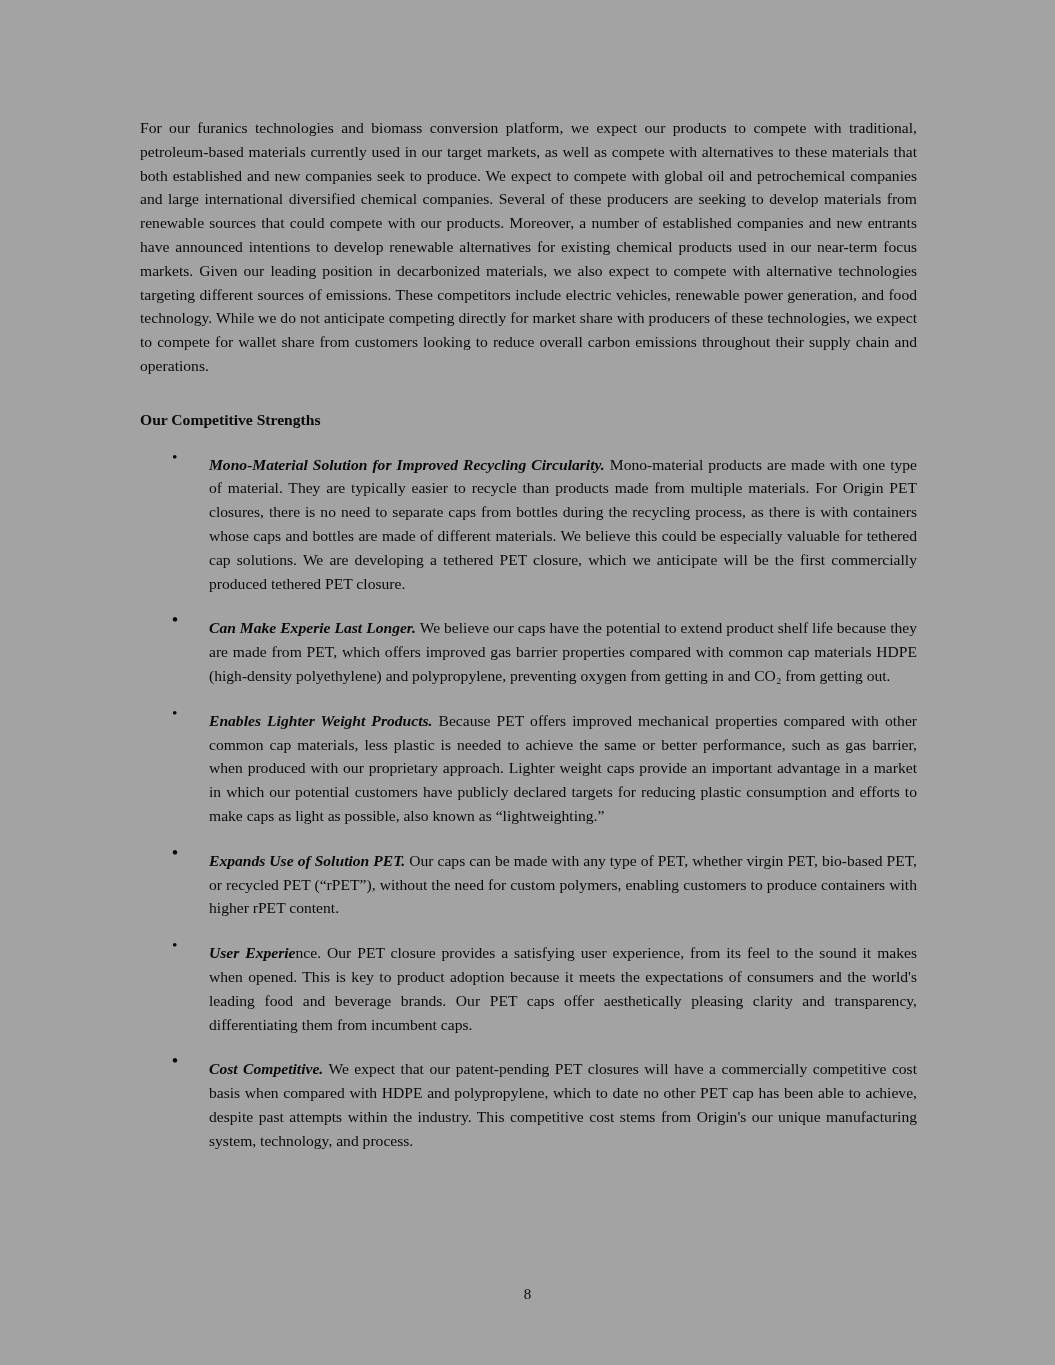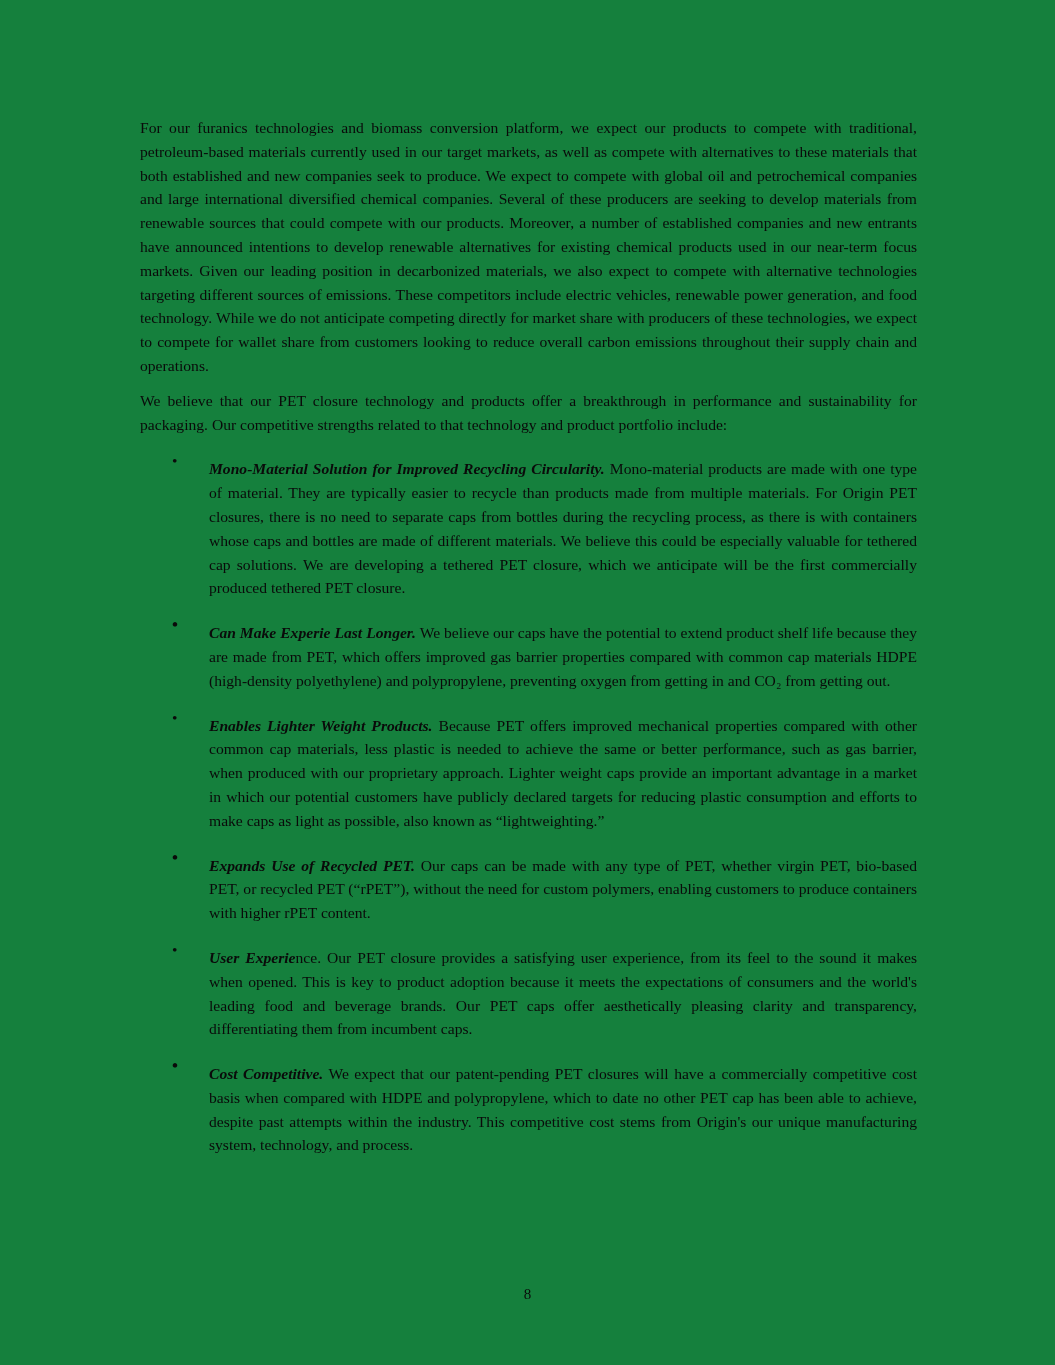--- a/index.html
+++ b/index.html
@@ -9,21 +9,21 @@
     height: 1365px;
     position: relative;
     font-family: "Liberation Serif", "DejaVu Serif", serif;
     color: #0a0a0a;
   }
   .page {
     position: absolute;
     top: 0; left: 0;
     width: 1055px;
     height: 1365px;
-    background: #15803d;
+    background: #a3a3a3;
     overflow: hidden;
   }
   .content {
     position: absolute;
     left: 140px;
     top: 116px;
     width: 777px;
   }
   .body-text {
     font-size: 15.6px;
@@ -81,43 +81,43 @@
   }
 </style>
 </head>
 <body>
 
 <div class="page">
   <div class="content">
 
     <p class="body-text">For our furanics technologies and biomass conversion platform, we expect our products to compete with traditional, petroleum-based materials currently used in our target markets, as well as compete with alternatives to these materials that both established and new companies seek to produce. We expect to compete with global oil and petrochemical companies and large international diversified chemical companies. Several of these producers are seeking to develop materials from renewable sources that could compete with our products. Moreover, a number of established companies and new entrants have announced intentions to develop renewable alternatives for existing chemical products used in our near-term focus markets. Given our leading position in decarbonized materials, we also expect to compete with alternative technologies targeting different sources of emissions. These competitors include electric vehicles, renewable power generation, and food technology. While we do not anticipate competing directly for market share with producers of these technologies, we expect to compete for wallet share from customers looking to reduce overall carbon emissions throughout their supply chain and operations.</p>
 
+    <div class="section-heading">Our Competitive Strengths</div>
 
-    <p class="body-text strengths-intro">We believe that our PET closure technology and products offer a breakthrough in performance and sustainability for packaging. Our competitive strengths related to that technology and product portfolio include:</p>
 
     <div class="bullet-list">
 
       <div class="bullet-item">
         <span class="bullet-marker">•</span>
         <div class="bullet-body"><span class="lead">Mono-Material Solution for Improved Recycling Circularity.</span><span> Mono-material products are made with one type of material. They are typically easier to recycle than products made from multiple materials. For Origin PET closures, there is no need to separate caps from bottles during the recycling process, as there is with containers whose caps and bottles are made of different materials. We believe this could be especially valuable for tethered cap solutions. We are developing a tethered PET closure, which we anticipate will be the first commercially produced tethered PET closure.</span></div>
       </div>
 
       <div class="bullet-item">
         <span class="bullet-marker bold">•</span>
         <div class="bullet-body"><span class="lead">Can Make Experie Last Longer.</span><span> We believe our caps have the potential to extend product shelf life because they are made from PET, which offers improved gas barrier properties compared with common cap materials HDPE (high-density polyethylene) and polypropylene, preventing oxygen from getting in and CO₂ from getting out.</span></div>
       </div>
 
       <div class="bullet-item">
         <span class="bullet-marker">•</span>
         <div class="bullet-body"><span class="lead">Enables Lighter Weight Products.</span><span> Because PET offers improved mechanical properties compared with other common cap materials, less plastic is needed to achieve the same or better performance, such as gas barrier, when produced with our proprietary approach. Lighter weight caps provide an important advantage in a market in which our potential customers have publicly declared targets for reducing plastic consumption and efforts to make caps as light as possible, also known as “lightweighting.”</span></div>
       </div>
 
       <div class="bullet-item">
         <span class="bullet-marker bold">•</span>
-        <div class="bullet-body"><span class="lead">Expands Use of Recycled PET.</span><span> Our caps can be made with any type of PET, whether virgin PET, bio-based PET, or recycled PET (“rPET”), without the need for custom polymers, enabling customers to produce containers with higher rPET content.</span></div>
+        <div class="bullet-body"><span class="lead">Expands Use of Solution PET.</span><span> Our caps can be made with any type of PET, whether virgin PET, bio-based PET, or recycled PET (“rPET”), without the need for custom polymers, enabling customers to produce containers with higher rPET content.</span></div>
       </div>
 
       <div class="bullet-item">
         <span class="bullet-marker">•</span>
         <div class="bullet-body"><span class="lead">User Experie</span><span>nce. Our PET closure provides a satisfying user experience, from its feel to the sound it makes when opened. This is key to product adoption because it meets the expectations of consumers and the world's leading food and beverage brands. Our PET caps offer aesthetically pleasing clarity and transparency, differentiating them from incumbent caps.</span></div>
       </div>
 
       <div class="bullet-item">
         <span class="bullet-marker bold">•</span>
         <div class="bullet-body"><span class="lead">Cost Competitive.</span><span> We expect that our patent-pending PET closures will have a commercially competitive cost basis when compared with HDPE and polypropylene, which to date no other PET cap has been able to achieve, despite past attempts within the industry. This competitive cost stems from Origin's our unique manufacturing system, technology, and process.</span></div>

